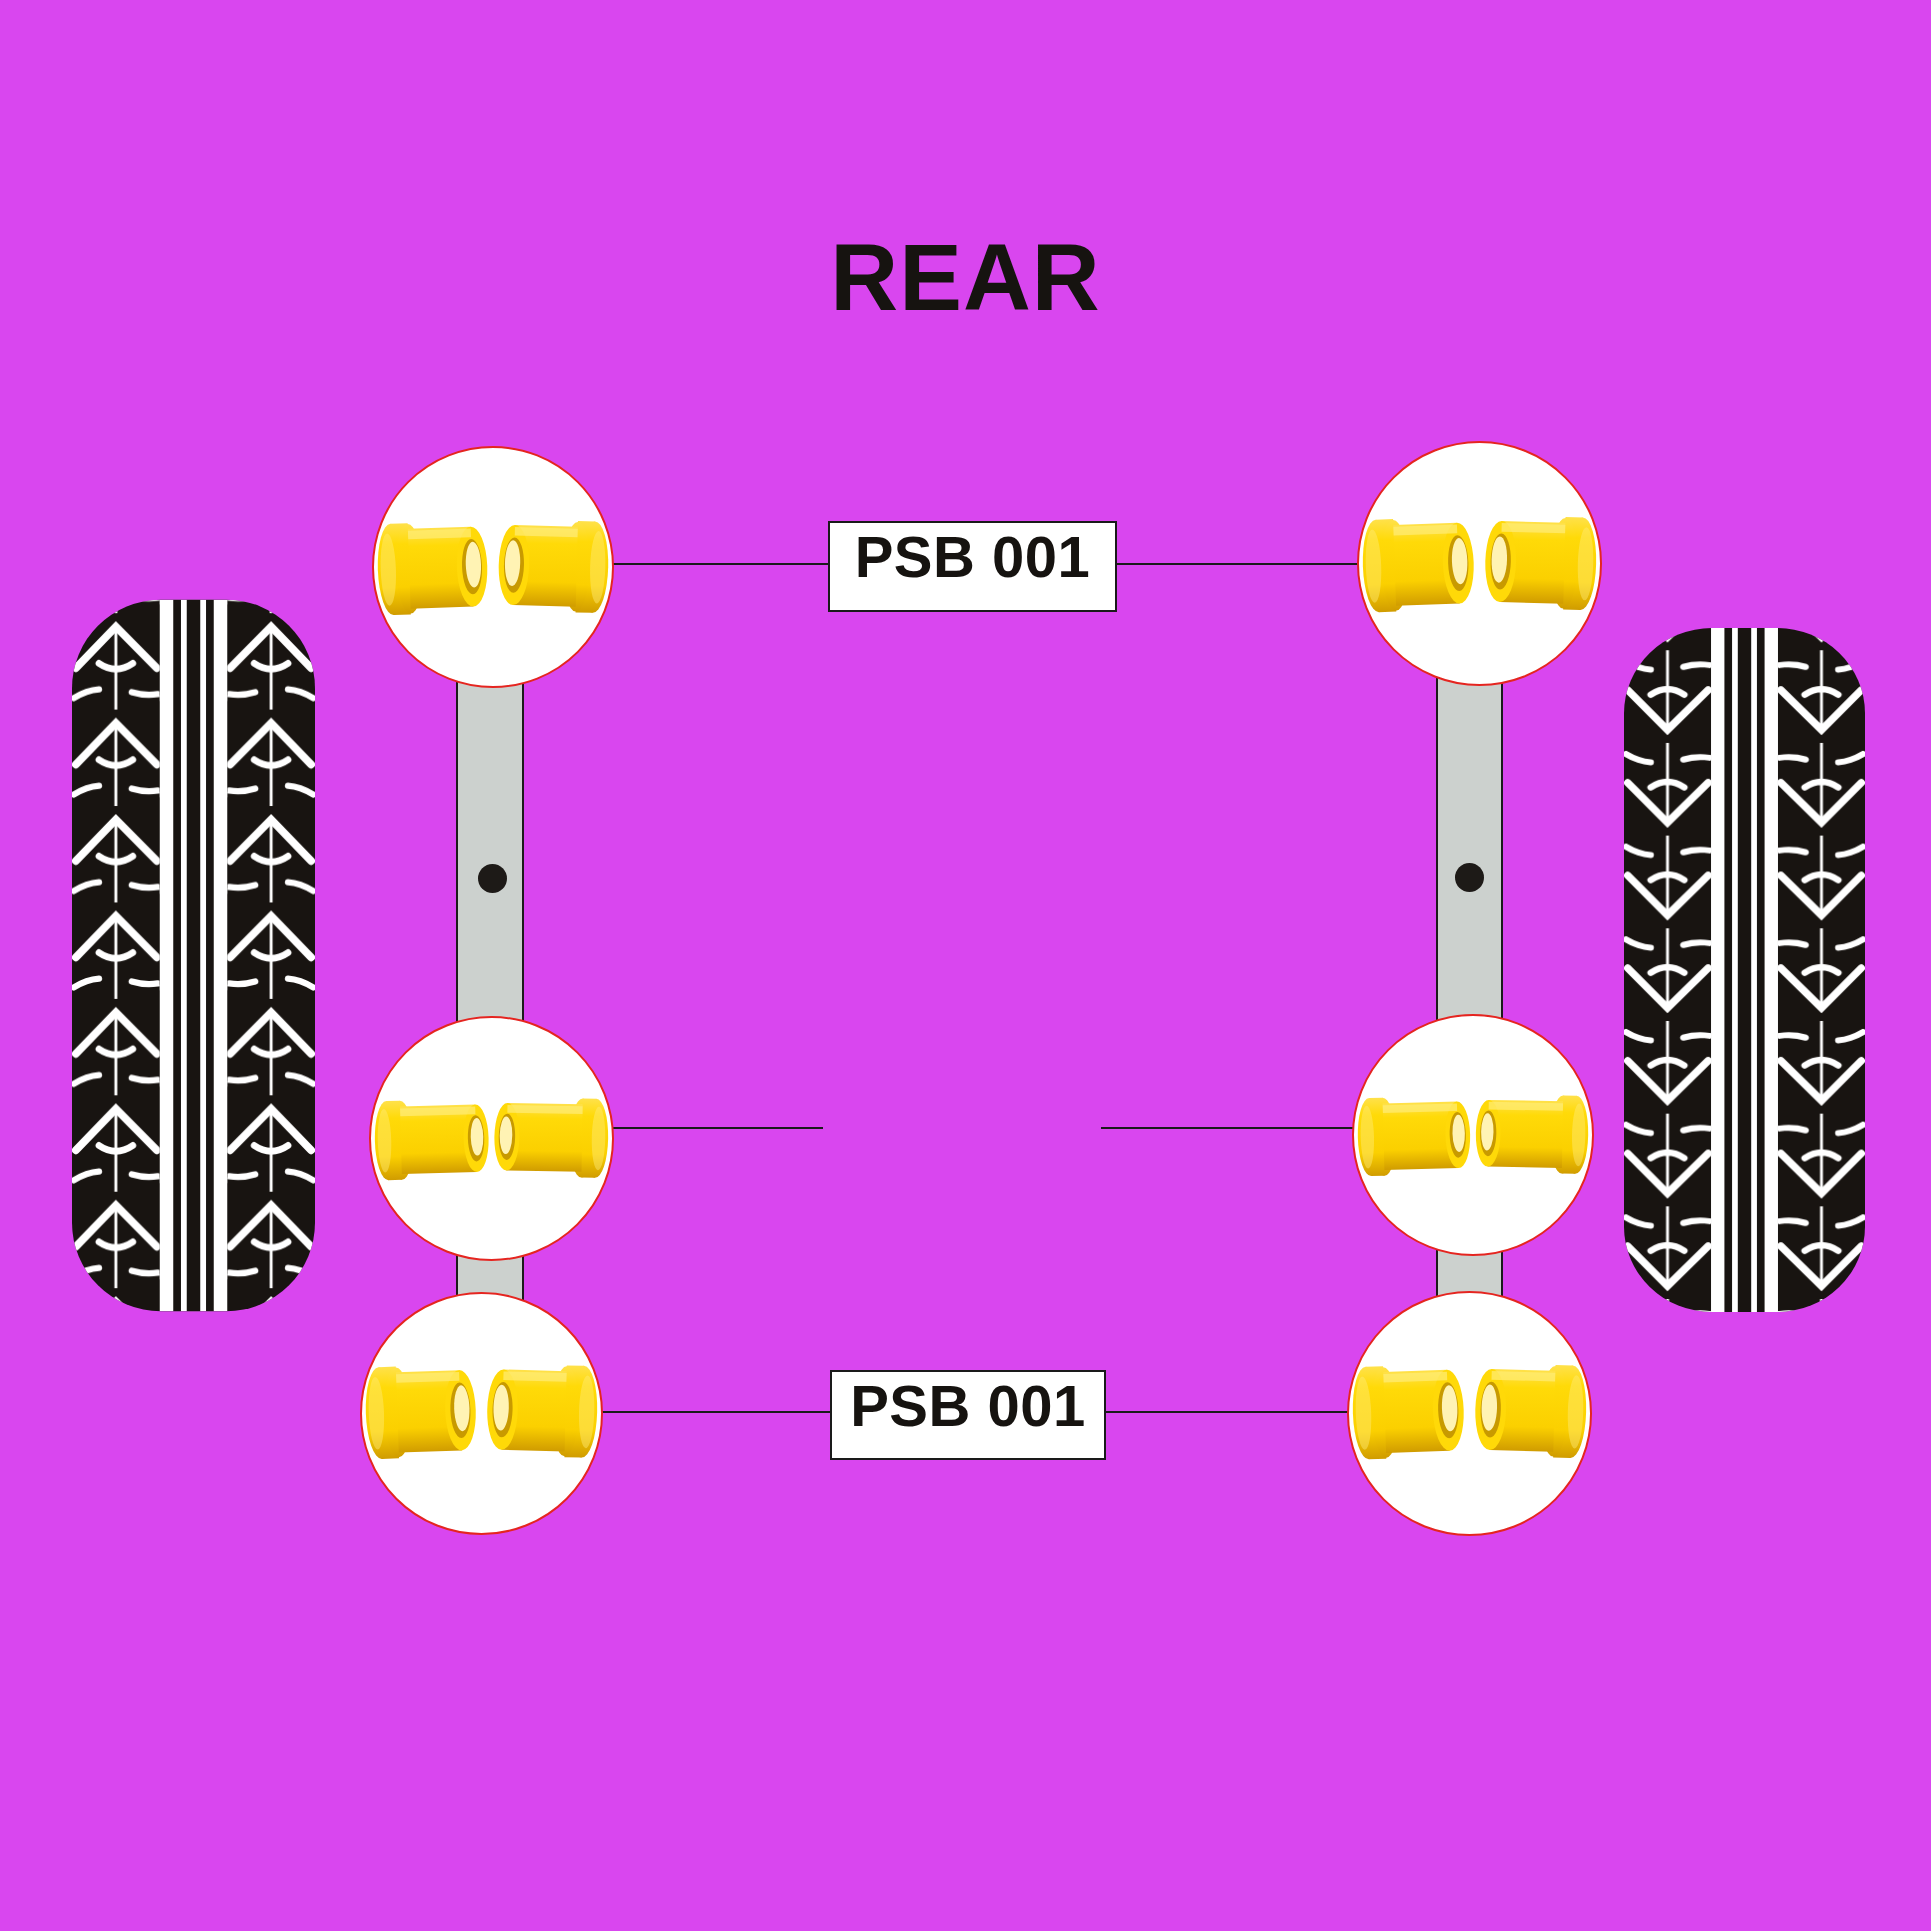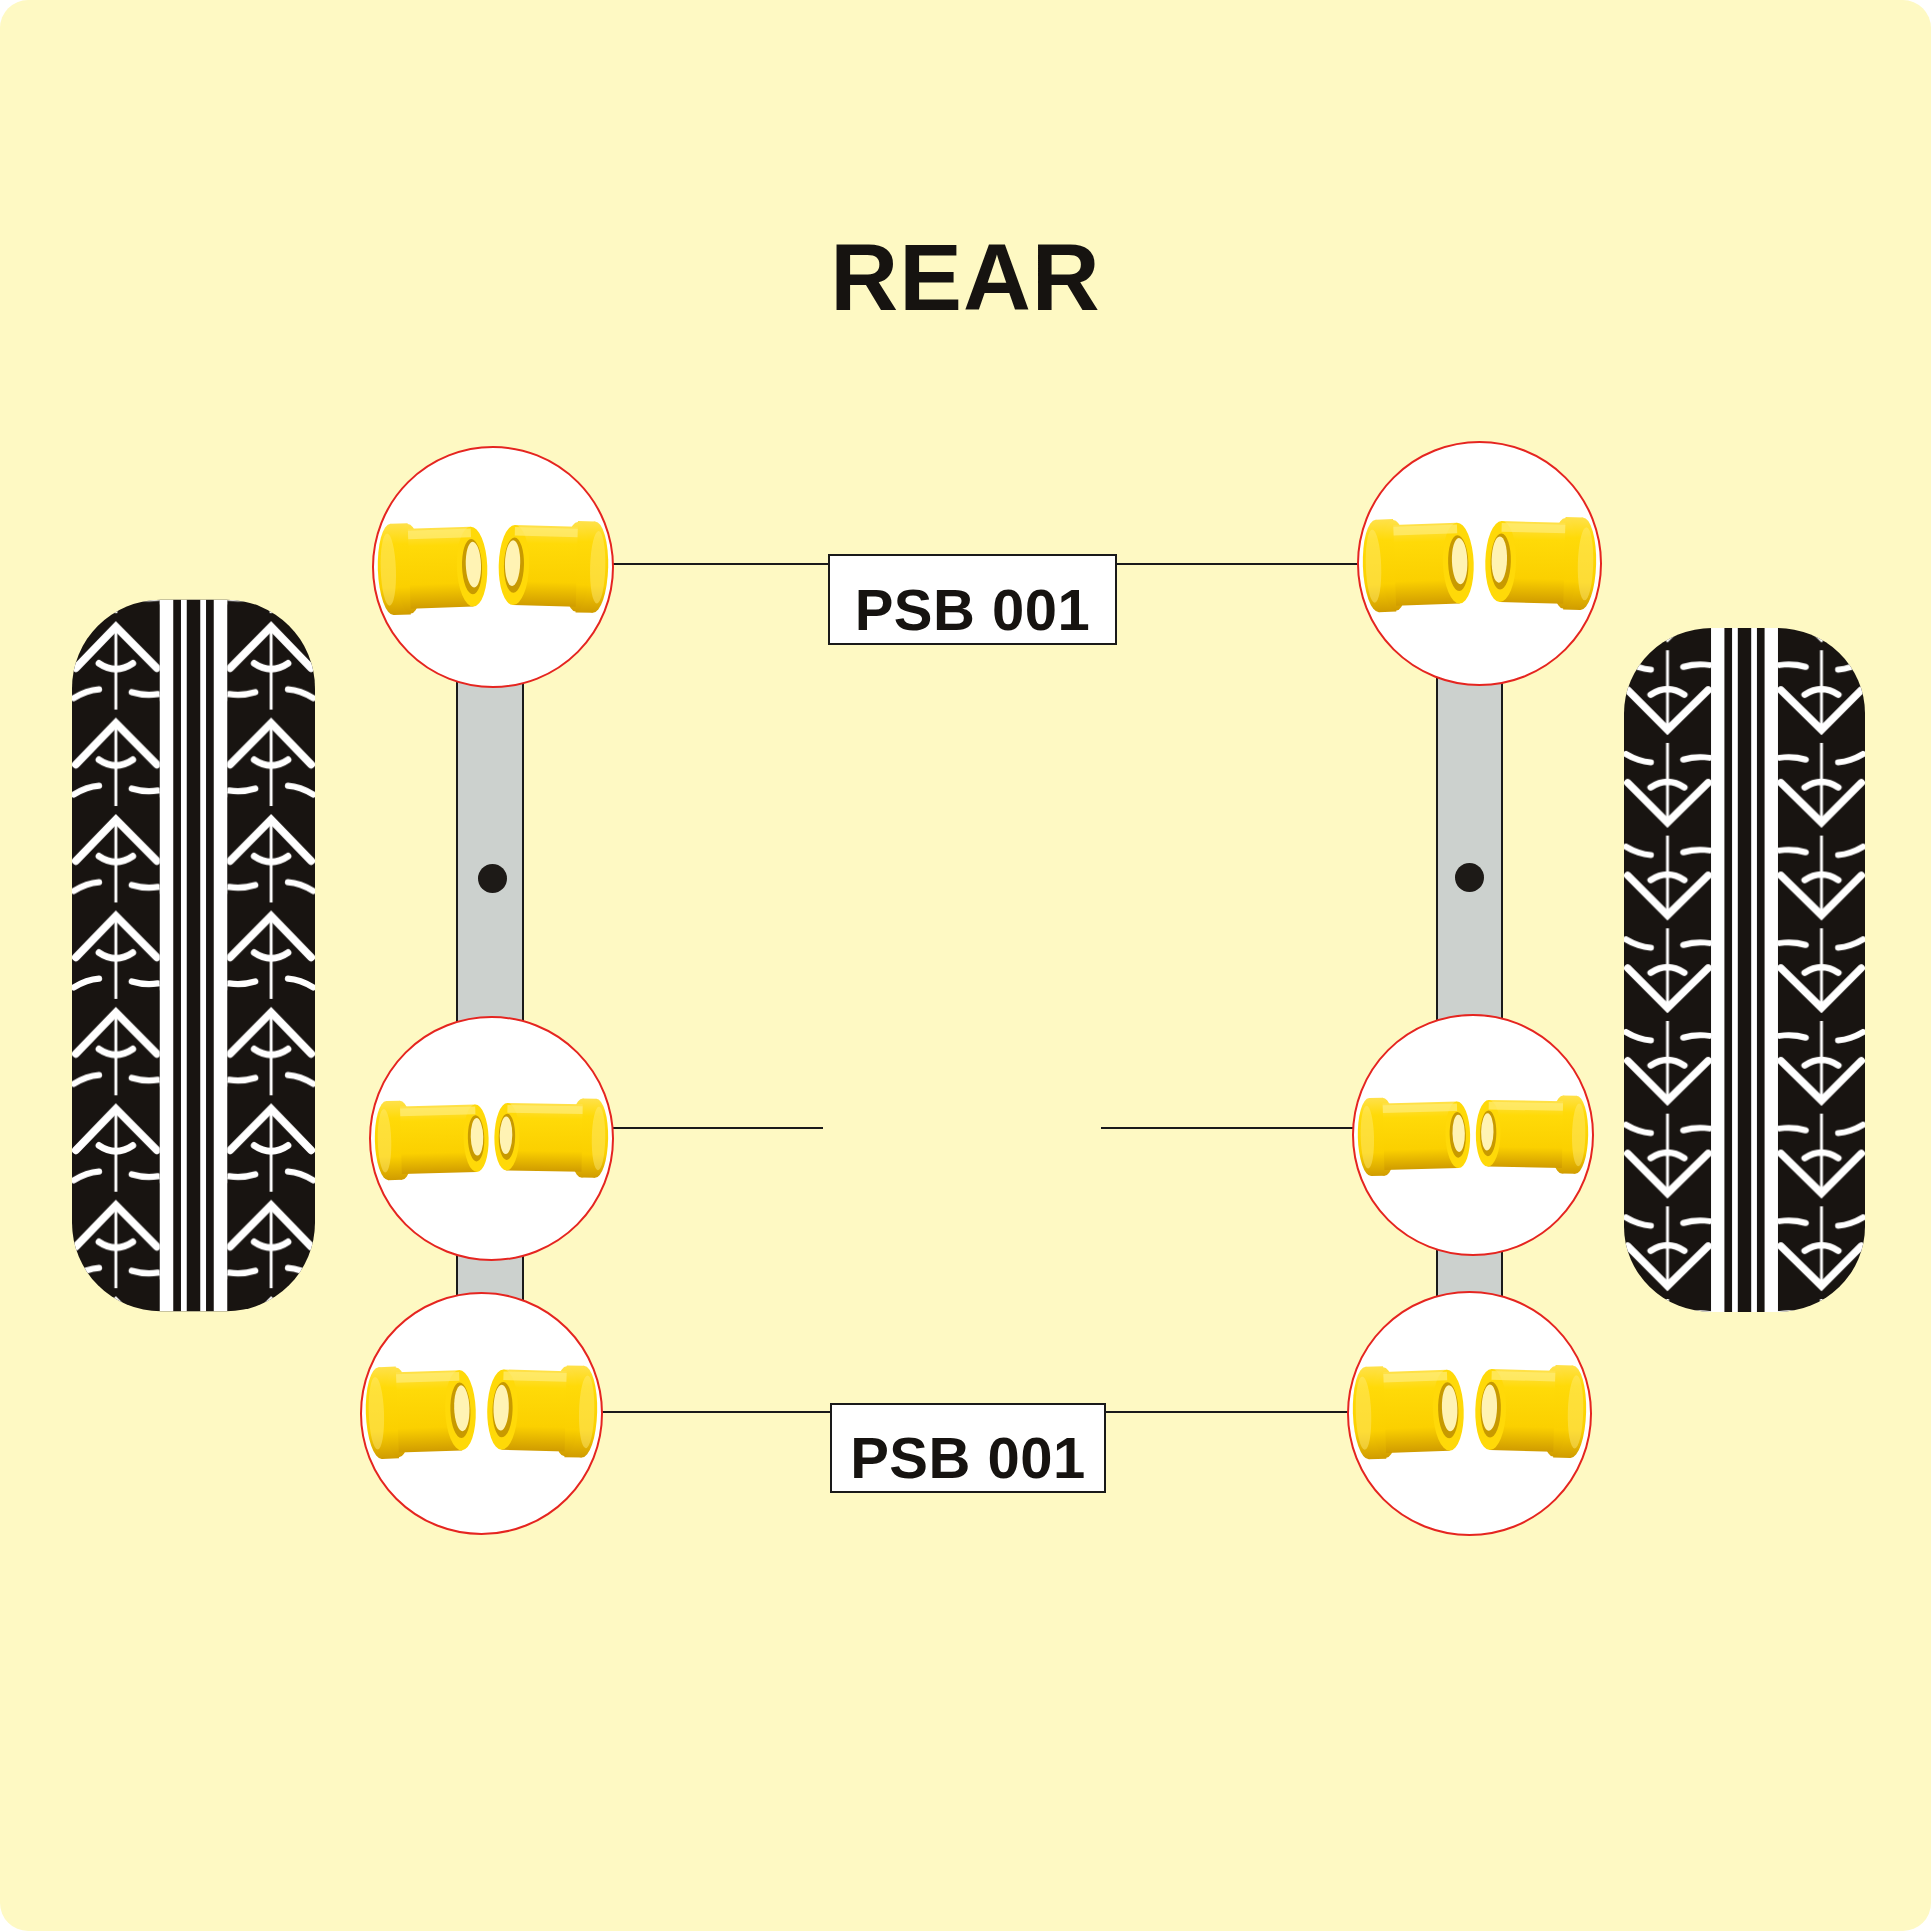--- a/index.html
+++ b/index.html
@@ -1,22 +1,21 @@
 <!DOCTYPE html>
 <html><head>
 <meta charset="utf-8">
 <style>
   html,body{margin:0;padding:0;background:#ffffff;}
   .canvas{
     position:relative;
     width:1931px;height:1931px;
-    background:#fef9c3;
+    background:#d946ef;
     overflow:hidden;
     font-family:"Liberation Sans", sans-serif;
-    border-radius:28px;
   }
   .title{
     position:absolute;
     left:0;top:224px;width:1931px;
     text-align:center;
     font-size:94px;
     font-weight:700;
     letter-spacing:1px;
     color:#161310;
   }
@@ -43,23 +42,22 @@
     z-index:3;
   }
   .callout svg{position:absolute;left:0;top:0;width:100%;height:100%;}
   .hline{
     position:absolute;height:2.4px;background:#1a1a1a;z-index:1;
   }
   .label-box{
     position:absolute;
     background:#ffffff;
     border:2.1px solid #1a1a1a;
-    display:flex;align-items:flex-end;justify-content:center;
+    display:flex;align-items:flex-start;justify-content:center;
     z-index:3;
-    margin-top:33px;
   }
   .label-box span{
     font-size:58px;font-weight:700;color:#161310;letter-spacing:0.5px;
   }
   .defs{position:absolute;width:0;height:0;overflow:hidden;}
 </style>
 </head>
 <body>
 
 <svg class="defs" aria-hidden="true">

